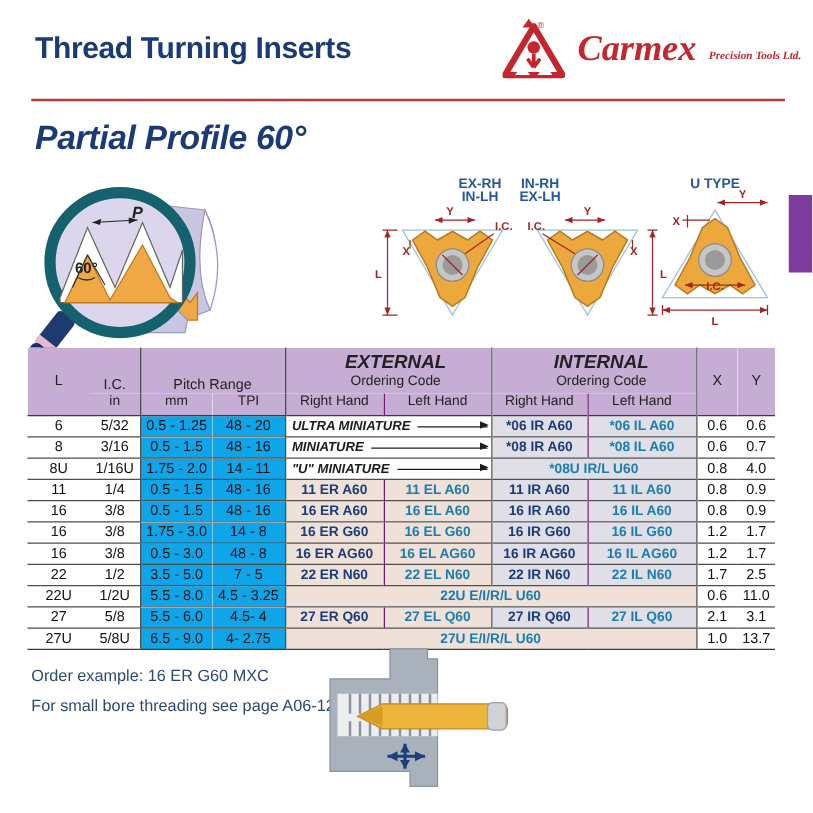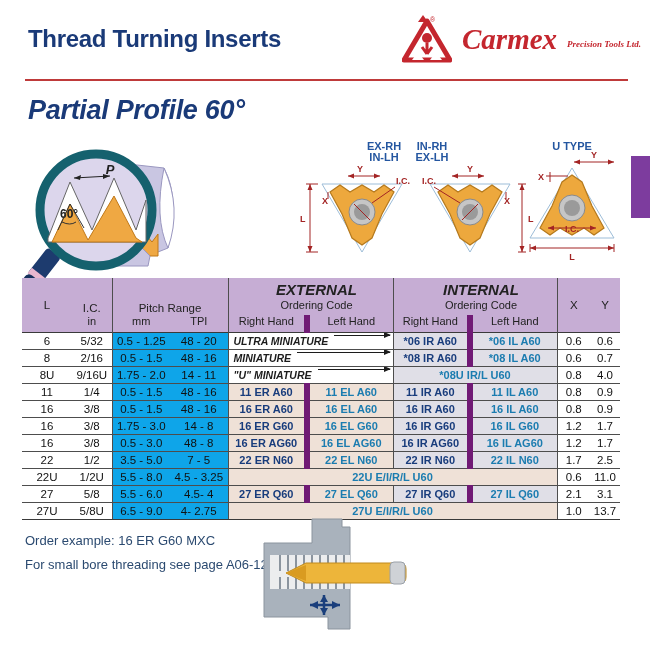--- a/index.html
+++ b/index.html
@@ -35,27 +35,27 @@
   th.mid{vertical-align:middle;font-size:11.5px;}
   th.sec{vertical-align:top;padding-left:12px;}
   .sec-title{font-size:15px;font-weight:bold;font-style:italic;margin-top:3px;}
   .sec-sub{font-size:11px;margin-top:1px;}
   th.h2{font-size:11px;height:17px;vertical-align:top;}
   td{height:16px;font-size:11.5px;text-align:center;color:#111;padding:0;
      white-space:nowrap;overflow:hidden;border-top:1px solid #4d4d4d;}
   tbody tr:first-child td{border-top:1.6px solid #3a3a3a;}
   tbody tr:last-child td{border-bottom:1.6px solid #3a3a3a;}
   .v-maj{border-left:1px solid #4d4d4d;}
-  .v-sub{border-left:6px solid #701a75;}
+  .v-sub{border-left:1px solid #701a75;}
   .cream{background:#0ea5e9;}
   .beige{background:#efe1d7;}
   .gray{background:#e0dfe7;margin-left:48px;}
   .navy{color:#183c7c;font-weight:bold;font-size:11px;}
   .teal{color:#1b7cb0;font-weight:bold;font-size:11px;}
-  .ext-label-wrap{display:flex;padding:0 3px 0 5px;}
+  .ext-label-wrap{display:flex;align-items:center;padding:0 3px 0 5px;}
   .ext-label-txt{font-style:italic;font-weight:bold;font-size:10.5px;color:#1c1c1c;}
   .arrow{flex:1;height:0;border-top:1.4px solid #1c1c1c;margin-left:6px;position:relative;}
   .arrow:after{content:'';position:absolute;right:-1px;top:-4.4px;width:0;height:0;
                border-left:7px solid #1c1c1c;border-top:3.6px solid transparent;
                border-bottom:3.6px solid transparent;}
   
   .note{position:absolute;left:25px;color:#2b4a70;font-size:13px;}
   .n1{top:513px;} .n2{top:533px;} .n3{top:557px;}
 </style>
 </head>
@@ -219,37 +219,37 @@
               <span class="arrow"></span>
             </div>
           </td>
           <td class="gray navy v-maj">*06 IR A60</td>
           <td class="gray teal v-sub">*06 IL A60</td>
           <td class="v-maj">0.6</td>
           <td>0.6</td>
         </tr>
         <tr>
           <td>8</td>
-          <td>2/16</td>
+          <td>3/16</td>
           <td class="cream v-maj">0.5 - 1.5</td>
           <td class="cream">48 - 16</td>
           <td class="v-maj" colspan="2">
             <div class="ext-label-wrap">
               <span class="ext-label-txt">MINIATURE</span>
               <span class="arrow"></span>
             </div>
           </td>
           <td class="gray navy v-maj">*08 IR A60</td>
           <td class="gray teal v-sub">*08 IL A60</td>
           <td class="v-maj">0.6</td>
           <td>0.7</td>
         </tr>
         <tr>
           <td>8U</td>
-          <td>9/16U</td>
+          <td>1/16U</td>
           <td class="cream v-maj">1.75 - 2.0</td>
           <td class="cream">14 - 11</td>
           <td class="v-maj" colspan="2">
             <div class="ext-label-wrap">
               <span class="ext-label-txt">"U" MINIATURE</span>
               <span class="arrow"></span>
             </div>
           </td>
           <td class="gray teal v-maj" colspan="2">*08U IR/L U60</td>
           <td class="v-maj">0.8</td>

